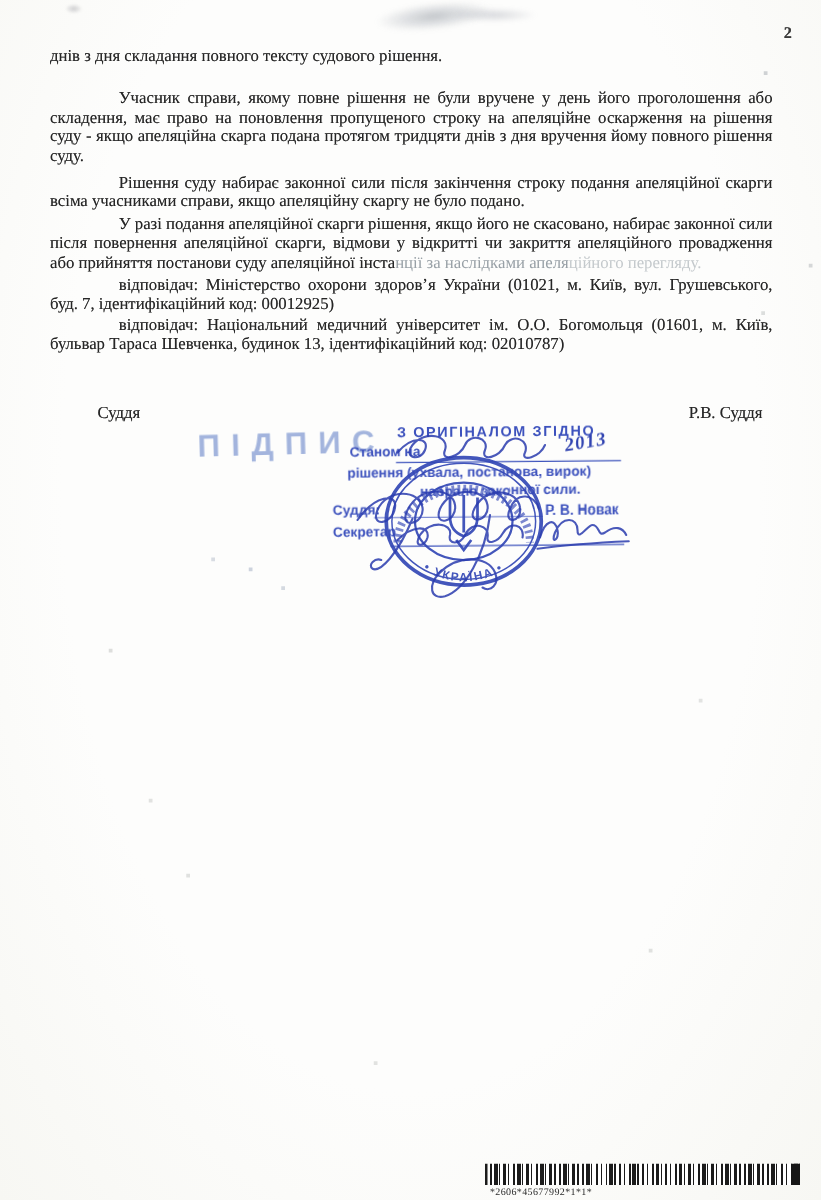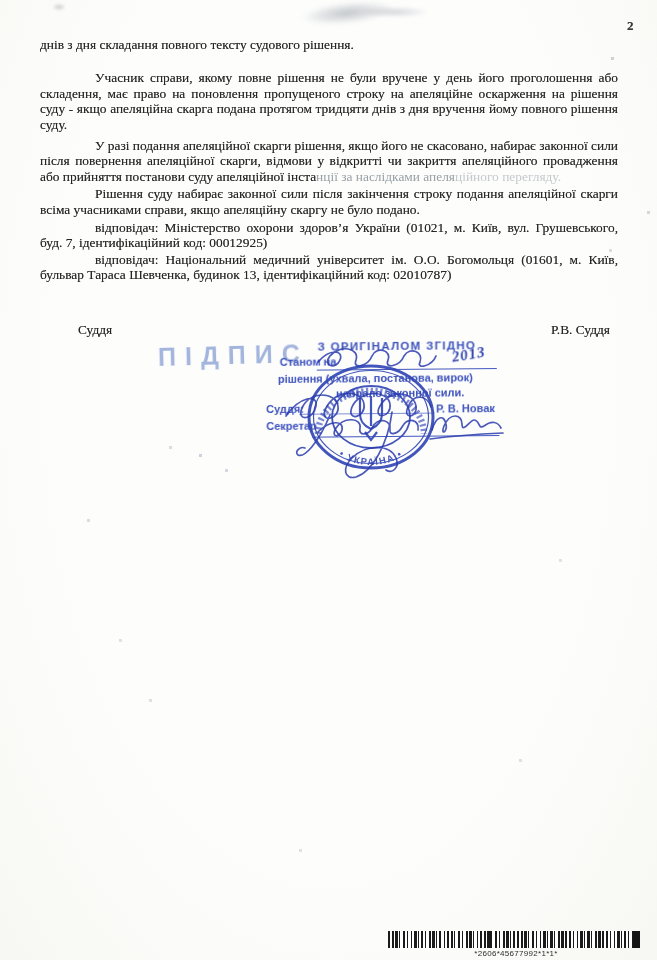--- a/index.html
+++ b/index.html
@@ -75,22 +75,22 @@
   .bars{
     height:17px;position:relative;
     background-image:repeating-linear-gradient(90deg,
       #1b1b1b 0 1.5px,#fff 1.5px 3px,#1b1b1b 3px 6px,#fff 6px 7px,
       #1b1b1b 7px 8px,#fff 8px 10.5px,#1b1b1b 10.5px 12.5px,#fff 12.5px 14.5px,
       #1b1b1b 14.5px 15.5px,#fff 15.5px 18.5px);
   }
   .bars::after{content:"";position:absolute;right:0;top:0;width:7px;height:17px;background:#161616;}
   .bars::before{content:"";position:absolute;left:-4px;top:0;width:2px;height:17px;background:#1b1b1b;}
   .barcode-text{
-    margin-top:1px;text-align:center;
-    font-family:Liberation Sans, sans-serif;
+    margin-top:1px;
+    font-family:Liberation Serif, serif;
     font-size:8px;letter-spacing:.3px;color:#2b2b2b;
   }
   
   .smudge1{position:absolute;left:300px;top:2px;width:95px;height:22px;border-radius:50%;
     background:radial-gradient(ellipse, rgba(120,128,140,.45), rgba(120,128,140,0) 70%);
     filter:blur(2px);transform:rotate(-6deg);}
   .smudge2{position:absolute;left:360px;top:6px;width:70px;height:12px;border-radius:50%;
     background:radial-gradient(ellipse, rgba(130,135,150,.3), rgba(130,135,150,0) 70%);
     filter:blur(1.5px);}
   .smudge3{position:absolute;left:52px;top:3px;width:14px;height:8px;border-radius:50%;
@@ -111,22 +111,22 @@
   <div class="smudge1"></div>
   <div class="smudge2"></div>
   <div class="smudge3"></div>
   <div class="specks"></div>
 
   <div class="page-number">2</div>
 
   <div class="text-block">
       <p><span>днів з дня складання повного тексту судового рішення.</span></p>
       <p class="indent"><span>Учасник справи, якому повне рішення не були вручене у день його проголошення або складення, має право на поновлення пропущеного строку на апеляційне оскарження на рішення суду - якщо апеляційна скарга подана протягом тридцяти днів з дня вручення йому повного рішення суду.</span></p>
+      <p class="indent"><span>Рішення суду набирає законної сили після закінчення строку подання апеляційної скарги всіма учасниками справи, якщо апеляційну скаргу не було подано.</span></p>
       <p class="indent"><span>У разі подання апеляційної скарги рішення, якщо його не скасовано, набирає законної сили після повернення апеляційної скарги, відмови у відкритті чи закриття апеляційного провадження або прийняття постанови суду апеляційної інста</span><span class="fade1">нції за наслідками апеля</span><span class="fade2">ційного перегляду.</span></p>
-      <p class="indent"><span>Рішення суду набирає законної сили після закінчення строку подання апеляційної скарги всіма учасниками справи, якщо апеляційну скаргу не було подано.</span></p>
       <p class="indent"><span>відповідач: Міністерство охорони здоров’я України (01021, м. Київ, вул. Грушевського, буд. 7, ідентифікаційний код: 00012925)</span></p>
       <p class="indent"><span>відповідач: Національний медичний університет ім. О.О. Богомольця (01601, м. Київ, бульвар Тараса Шевченка, будинок 13, ідентифікаційний код: 02010787)</span></p>
     </div>
 
   <div class="sig-row">
     <span>Суддя</span>
     <span>Р.В. Суддя</span>
   </div>
 
   <div class="stamp-pidpys">ПІДПИС</div>

